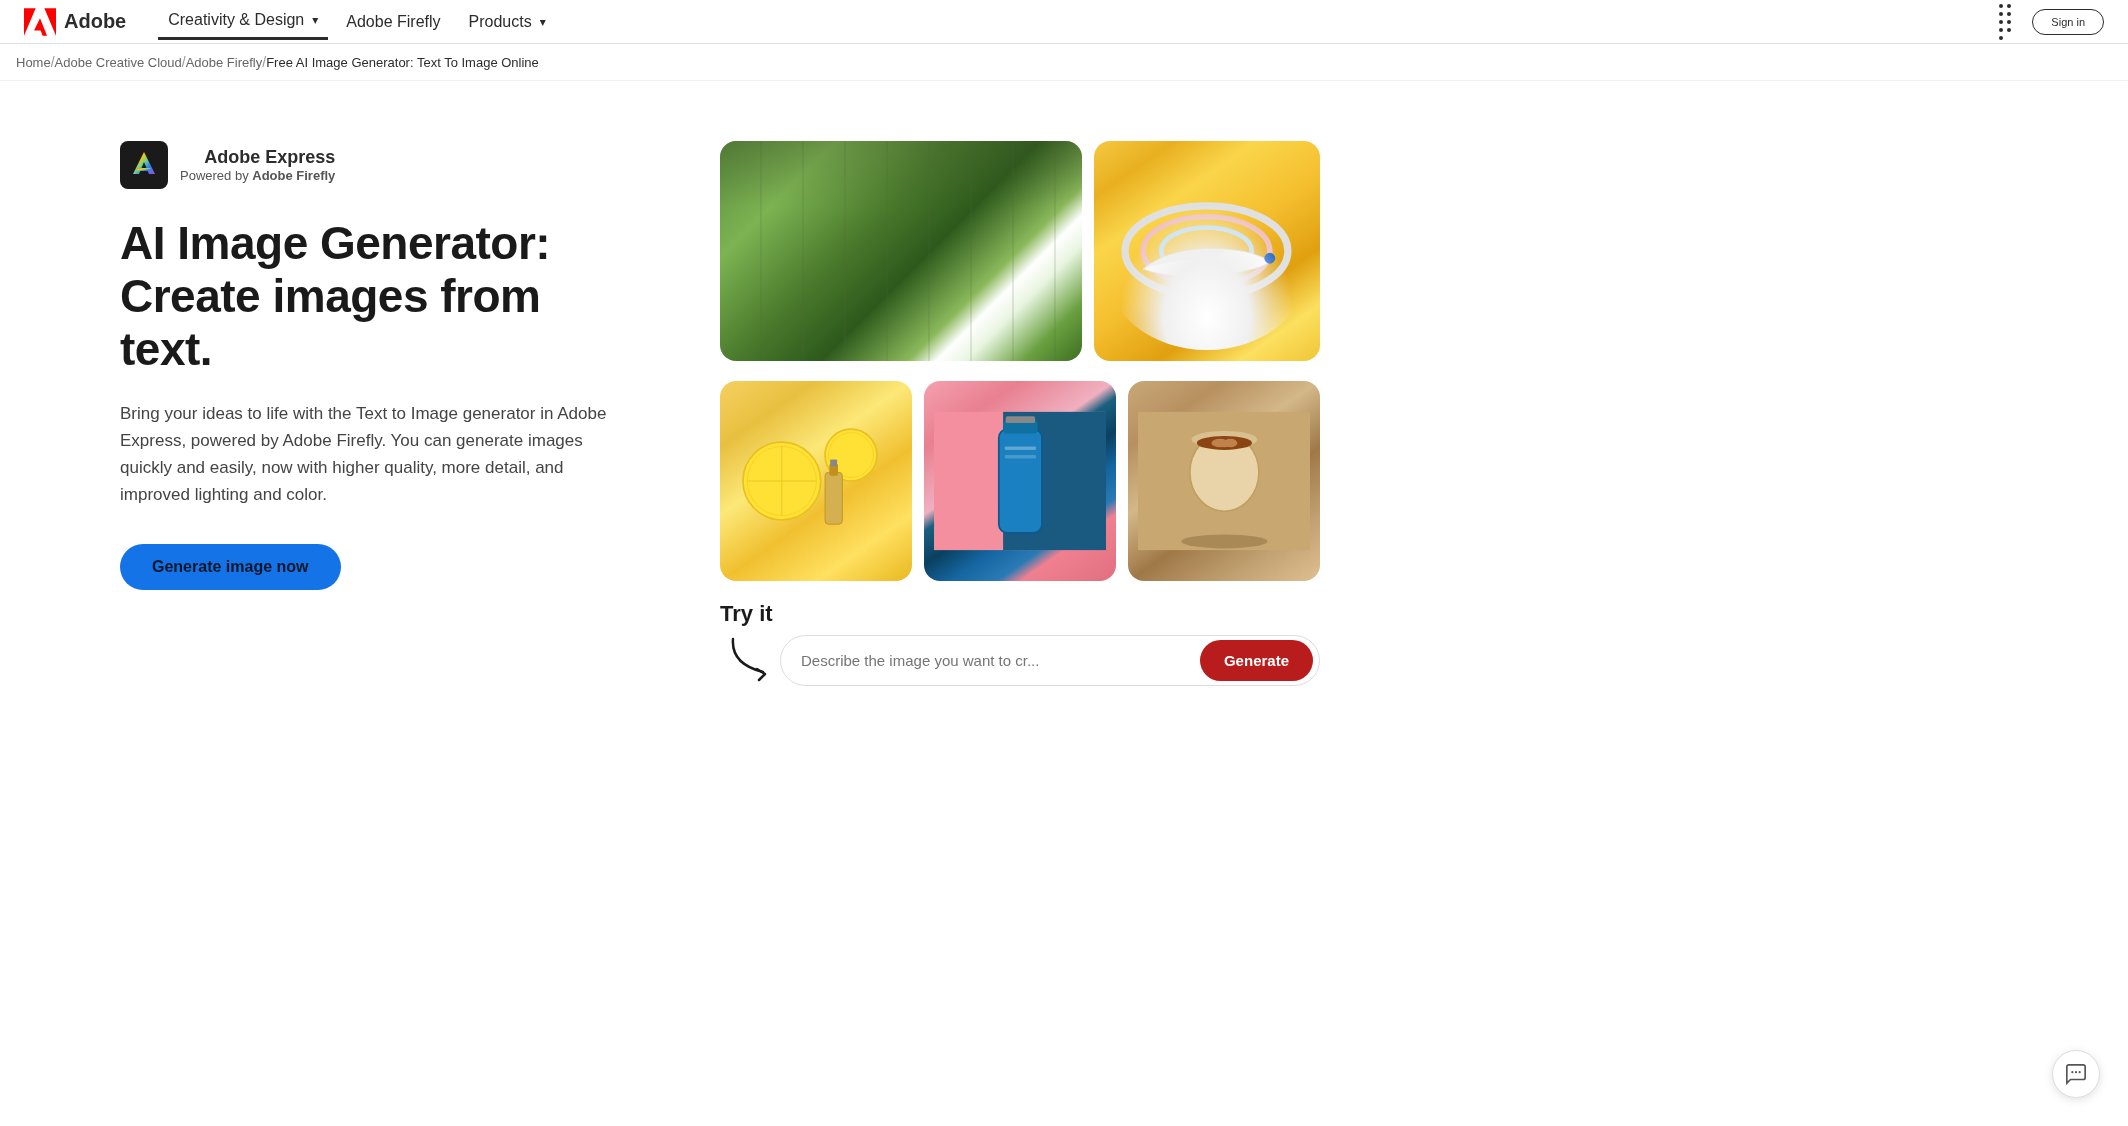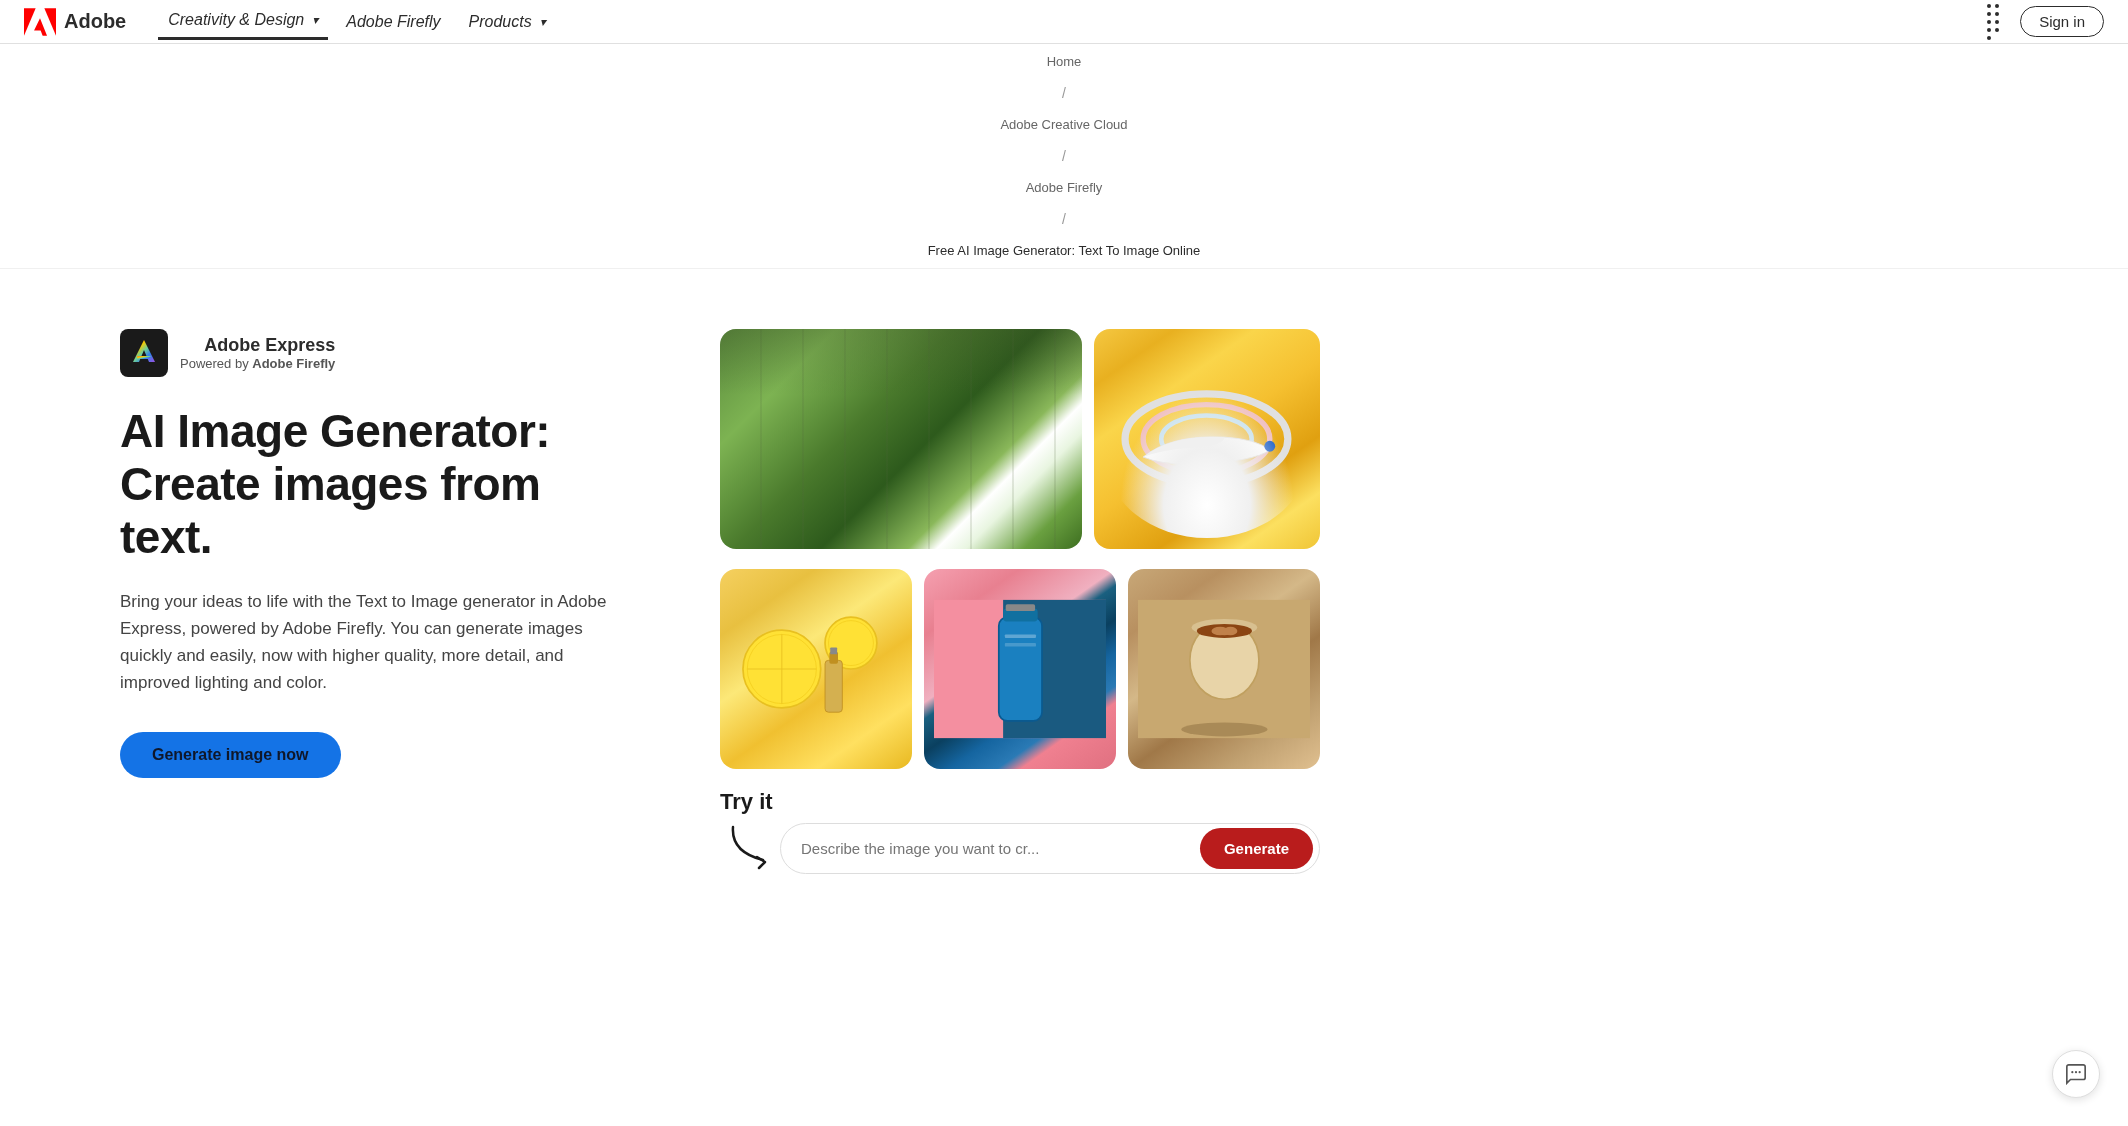--- a/index.html
+++ b/index.html
@@ -11,38 +11,37 @@
       border-bottom: 1px solid #e0e0e0;
       padding: 0 24px; gap: 32px;
     }
     .nav-logo { display: flex; align-items: center; gap: 8px; text-decoration: none; }
     .nav-logo-text { font-size: 20px; font-weight: 700; color: #2c2c2c; }
     .nav-logo svg { width: 32px; height: 32px; }
     .nav-links { display: flex; align-items: center; gap: 8px; flex: 1; }
     .nav-link {
       display: flex; align-items: center; gap: 4px;
       font-size: 16px; color: #2c2c2c; cursor: pointer;
-      padding: 8px 10px; text-decoration: none; white-space: nowrap; font-style: italic;
+      padding: 8px 10px; text-decoration: none; white-space: nowrap;
     }
     .nav-link.active { border-bottom: 3px solid #2c2c2c; }
     .nav-right { display: flex; align-items: center; gap: 16px; margin-left: auto; }
     .nav-grid-icon { cursor: pointer; display: flex; align-items: center; gap: 2px; flex-wrap: wrap; width: 18px; }
     .nav-grid-dot { width: 4px; height: 4px; background: #2c2c2c; border-radius: 50%; margin: 1px; }
     .sign-in-btn {
       border: 1.5px solid #2c2c2c; border-radius: 20px;
-      padding: 6px 18px; font-size: 15px; cursor: pointer;
+      padding: 6px 18px; font-size: 11px; cursor: pointer;
       background: transparent; color: #2c2c2c; font-weight: 500;
     }
 
     
     .breadcrumb {
-      display: flex; align-items: center; gap: 16px;
-      padding: 10px 28px; font-size: 13px; color: #666;
+      display: flex; align-items: center; gap: 0;
+      padding: 10px 16px; font-size: 13px; color: #666;
       border-bottom: 1px solid #f0f0f0;
-      flex-direction: column;
     }
     .breadcrumb a { color: #666; text-decoration: none; }
     .breadcrumb-sep { color: #999; font-size: 14px; }
     .breadcrumb-current { color: #2c2c2c; }
 
     
     .main {
       display: flex; align-items: flex-start;
       padding: 60px 80px 60px 120px;
       gap: 80px; max-width: 1400px;

